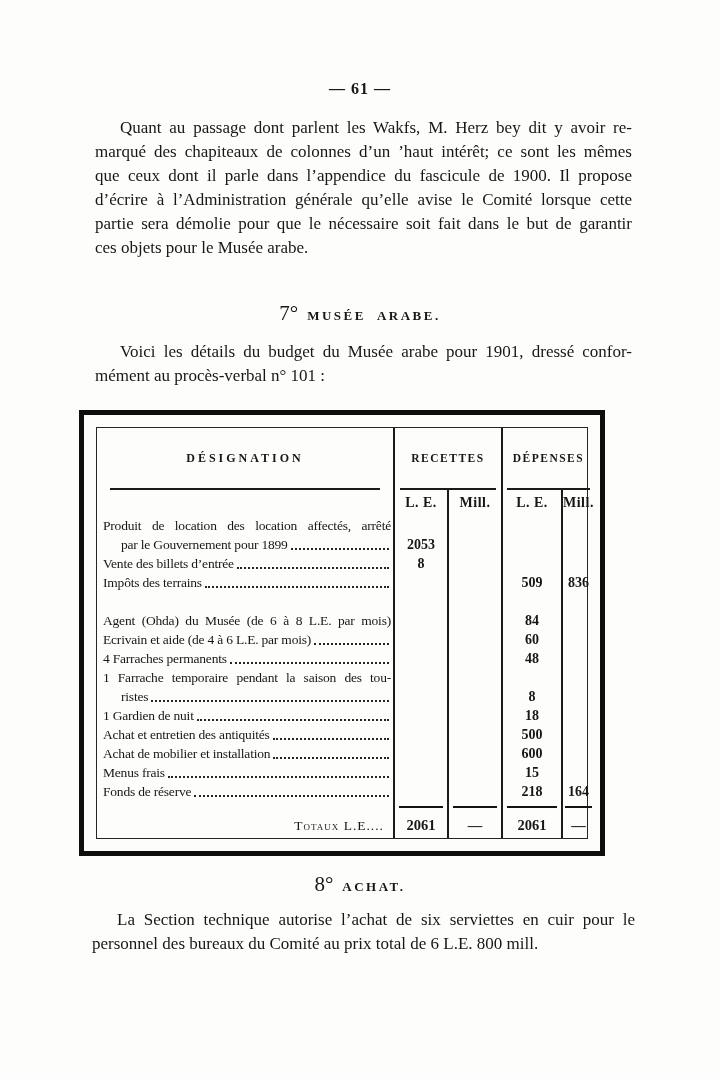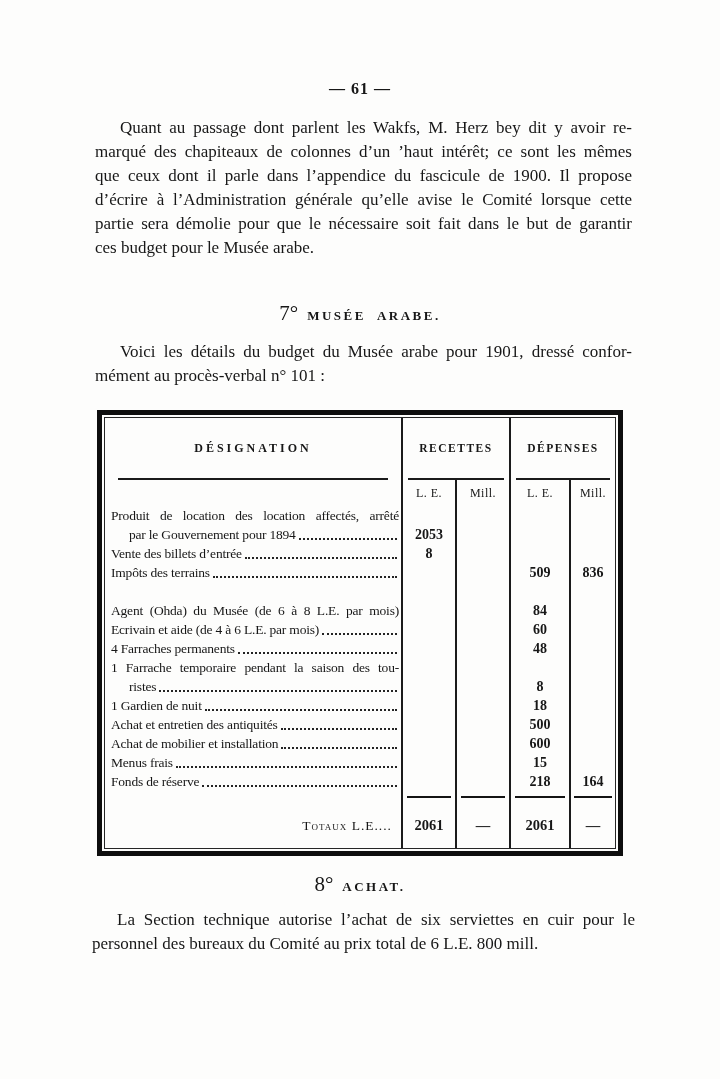--- a/index.html
+++ b/index.html
@@ -21,39 +21,39 @@
   .jline.last{text-align:justify;text-align-last:left;}
   .jline.first{text-indent:25px;}
   .approval{position:absolute;top:262px;left:120px;font-size:15.5px;}
   .section-heading{position:absolute;left:0;width:720px;text-align:center;}
   #section-7{top:301px;}
   #section-8{top:872px;}
   .sec-num{font-size:21px;font-weight:normal;}
   .sec-title{font-size:13px;font-weight:bold;letter-spacing:2.5px;margin-left:9px;word-spacing:6px;}
   
   .budget-table{
-    position:absolute;top:410px;left:97px;width:526px;height:446px;
-    border:5px solid #0e0e0e;padding:2px;box-sizing:border-box;background:#fdfdfc;
+    position:absolute;top:410px;left:79px;width:526px;height:446px;
+    border:5px solid #0e0e0e;padding:12px;box-sizing:border-box;background:#fdfdfc;
   }
   .tbl-inner{
     border:1px solid #262626;width:100%;height:100%;box-sizing:border-box;
     display:grid;
     grid-template-columns:296px 54px 54px 60px 1fr;
     grid-template-rows:62px 26px repeat(15,19px) 12px 1fr;
   }
   .th,.td{box-sizing:border-box;overflow:hidden;}
   .bl{border-left:2px solid #1b1b1b;}
   .span2{grid-column:span 2;}
   .th{display:flex;flex-direction:column;align-items:center;}
   .th .h-label{margin:auto 0;font-weight:bold;}
   .desig-h .h-label{font-size:12px;letter-spacing:3px;}
   .group-h .h-label{font-size:11.5px;letter-spacing:1.5px;}
   .hrule{width:91%;border-bottom:2px solid #1b1b1b;height:0;flex:0 0 auto;}
   .sub{display:flex;align-items:center;justify-content:center;
-       font-weight:normal;font-size:12px;letter-spacing:.5px;}
+       font-weight:bold;font-size:14px;letter-spacing:.5px;}
   .td{font-size:13.5px;line-height:19px;white-space:nowrap;}
   .td.desig{display:flex;align-items:flex-end;padding-left:6px;letter-spacing:-0.2px;}
   .td.desig.ind-1{padding-left:24px;}
   .td.desig.ind-2{padding-left:44px;margin-top:16px;}
   .td.desig .lbl{flex:0 0 auto;line-height:19px;}
   .td.desig .leader{flex:1 1 auto;border-bottom:2px dotted #242424;
                     margin:0 4px 4px 3px;min-width:6px;}
   .td.desig.fill{display:block;text-align:justify;text-align-last:justify;padding-right:2px;}
   .td.num{text-align:center;font-weight:bold;font-size:14px;}
   .sumline{display:block;width:86%;margin:5px auto 0;border-top:2px solid #141414;height:0;}
@@ -69,21 +69,21 @@
 <div class="page">
 
   <div class="page-number">— 61 —</div>
 
   <div class="para" id="para-wakfs">
       <div class="jline first">Quant au passage dont parlent les Wakfs, M. Herz bey dit y avoir re-</div>
       <div class="jline">marqué des chapiteaux de colonnes d’un ’haut intérêt; ce sont les mêmes</div>
       <div class="jline">que ceux dont il parle dans l’appendice du fascicule de 1900. Il propose</div>
       <div class="jline">d’écrire à l’Administration générale qu’elle avise le Comité lorsque cette</div>
       <div class="jline">partie sera démolie pour que le nécessaire soit fait dans le but de garantir</div>
-      <div class="jline last">ces budget pour le Musée arabe.</div>
+      <div class="jline last">ces objets pour le Musée arabe.</div>
     </div>
 
 
   <div class="section-heading" id="section-7">
     <span class="sec-num">7°</span><span class="sec-title">MUSÉE ARABE.</span>
   </div>
 
   <div class="para" id="para-intro">
       <div class="jline first">Voici les détails du budget du Musée arabe pour 1901, dressé confor-</div>
       <div class="jline last">mément au procès-verbal n° 101 :</div>
@@ -107,21 +107,21 @@
         <div class="sub bl">L. E.</div>
         <div class="sub bl">Mill.</div>
         <div class="sub bl">L. E.</div>
         <div class="sub bl">Mill.</div>
         <div class="td desig fill">Produit de location des location affectés, arrêté</div>
         <div class="td num bl"></div>
         <div class="td num bl"></div>
         <div class="td num bl"></div>
         <div class="td num bl"></div>
         <div class="td desig ind-1">
-          <div class="lbl">par le Gouvernement pour 1894</div>
+          <div class="lbl">par le Gouvernement pour 1899</div>
           <div class="leader"></div>
         </div>
         <div class="td num bl">2053</div>
         <div class="td num bl"></div>
         <div class="td num bl"></div>
         <div class="td num bl"></div>
         <div class="td desig">
           <div class="lbl">Vente des billets d’entrée</div>
           <div class="leader"></div>
         </div>

